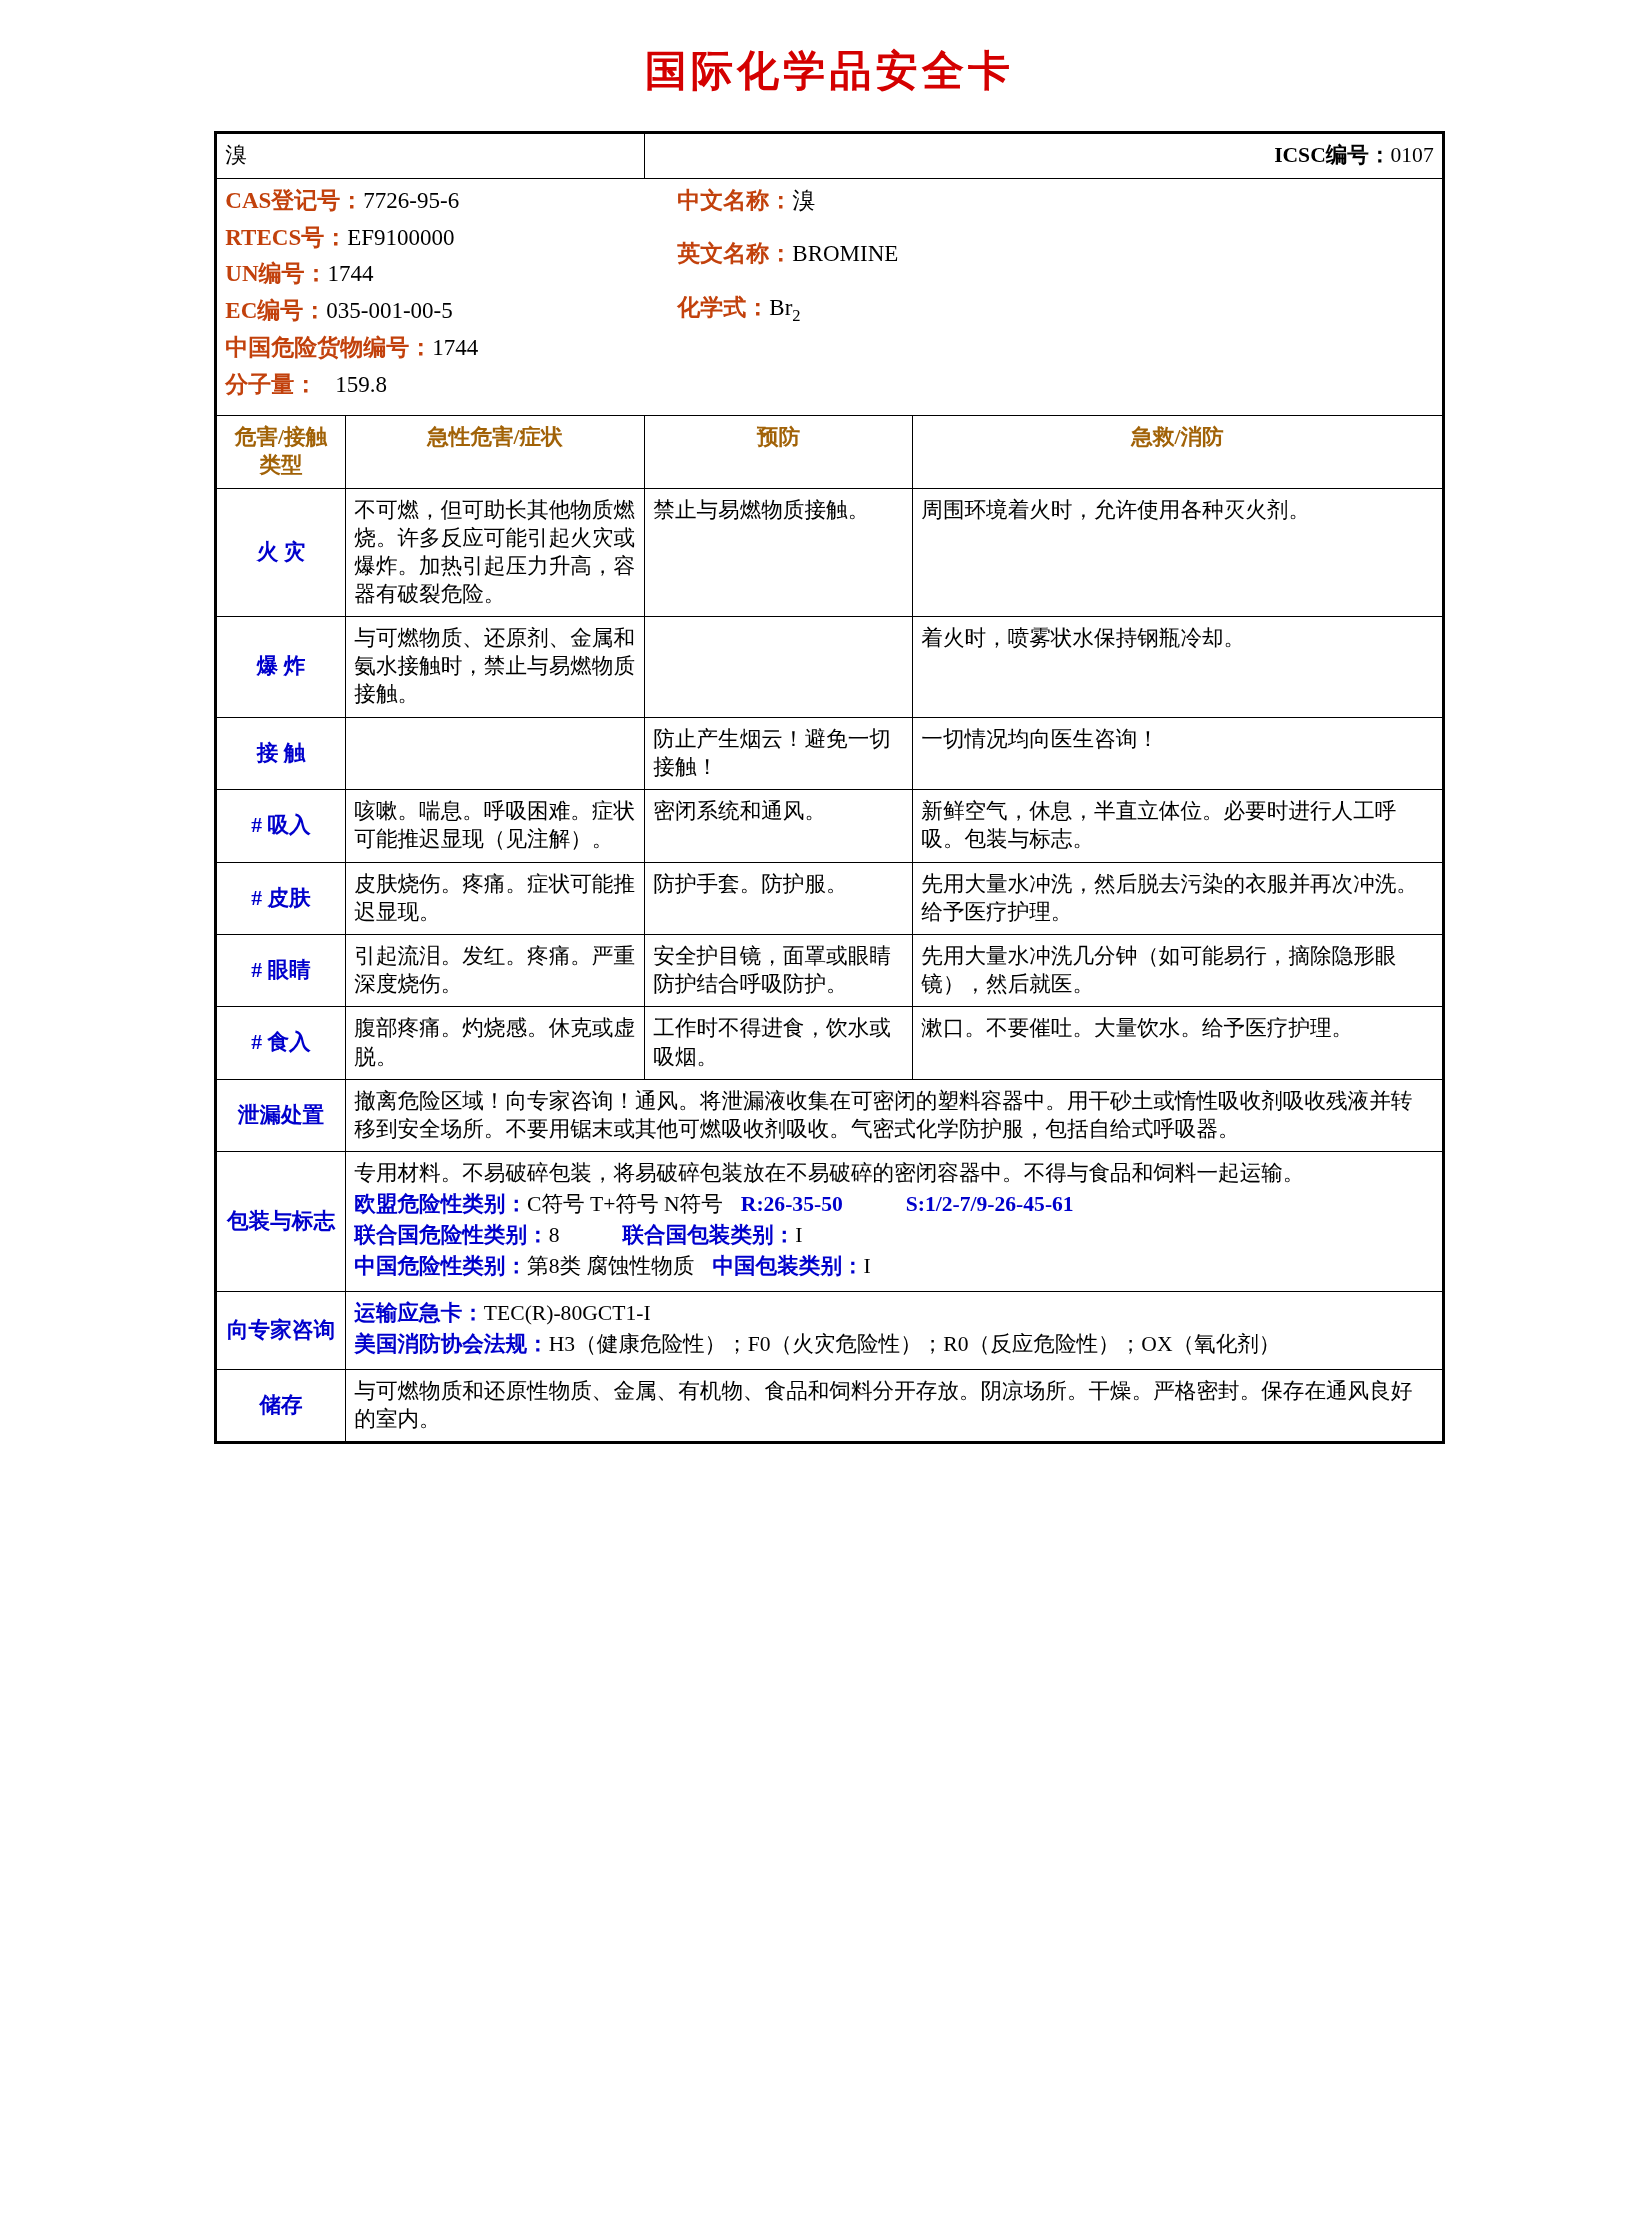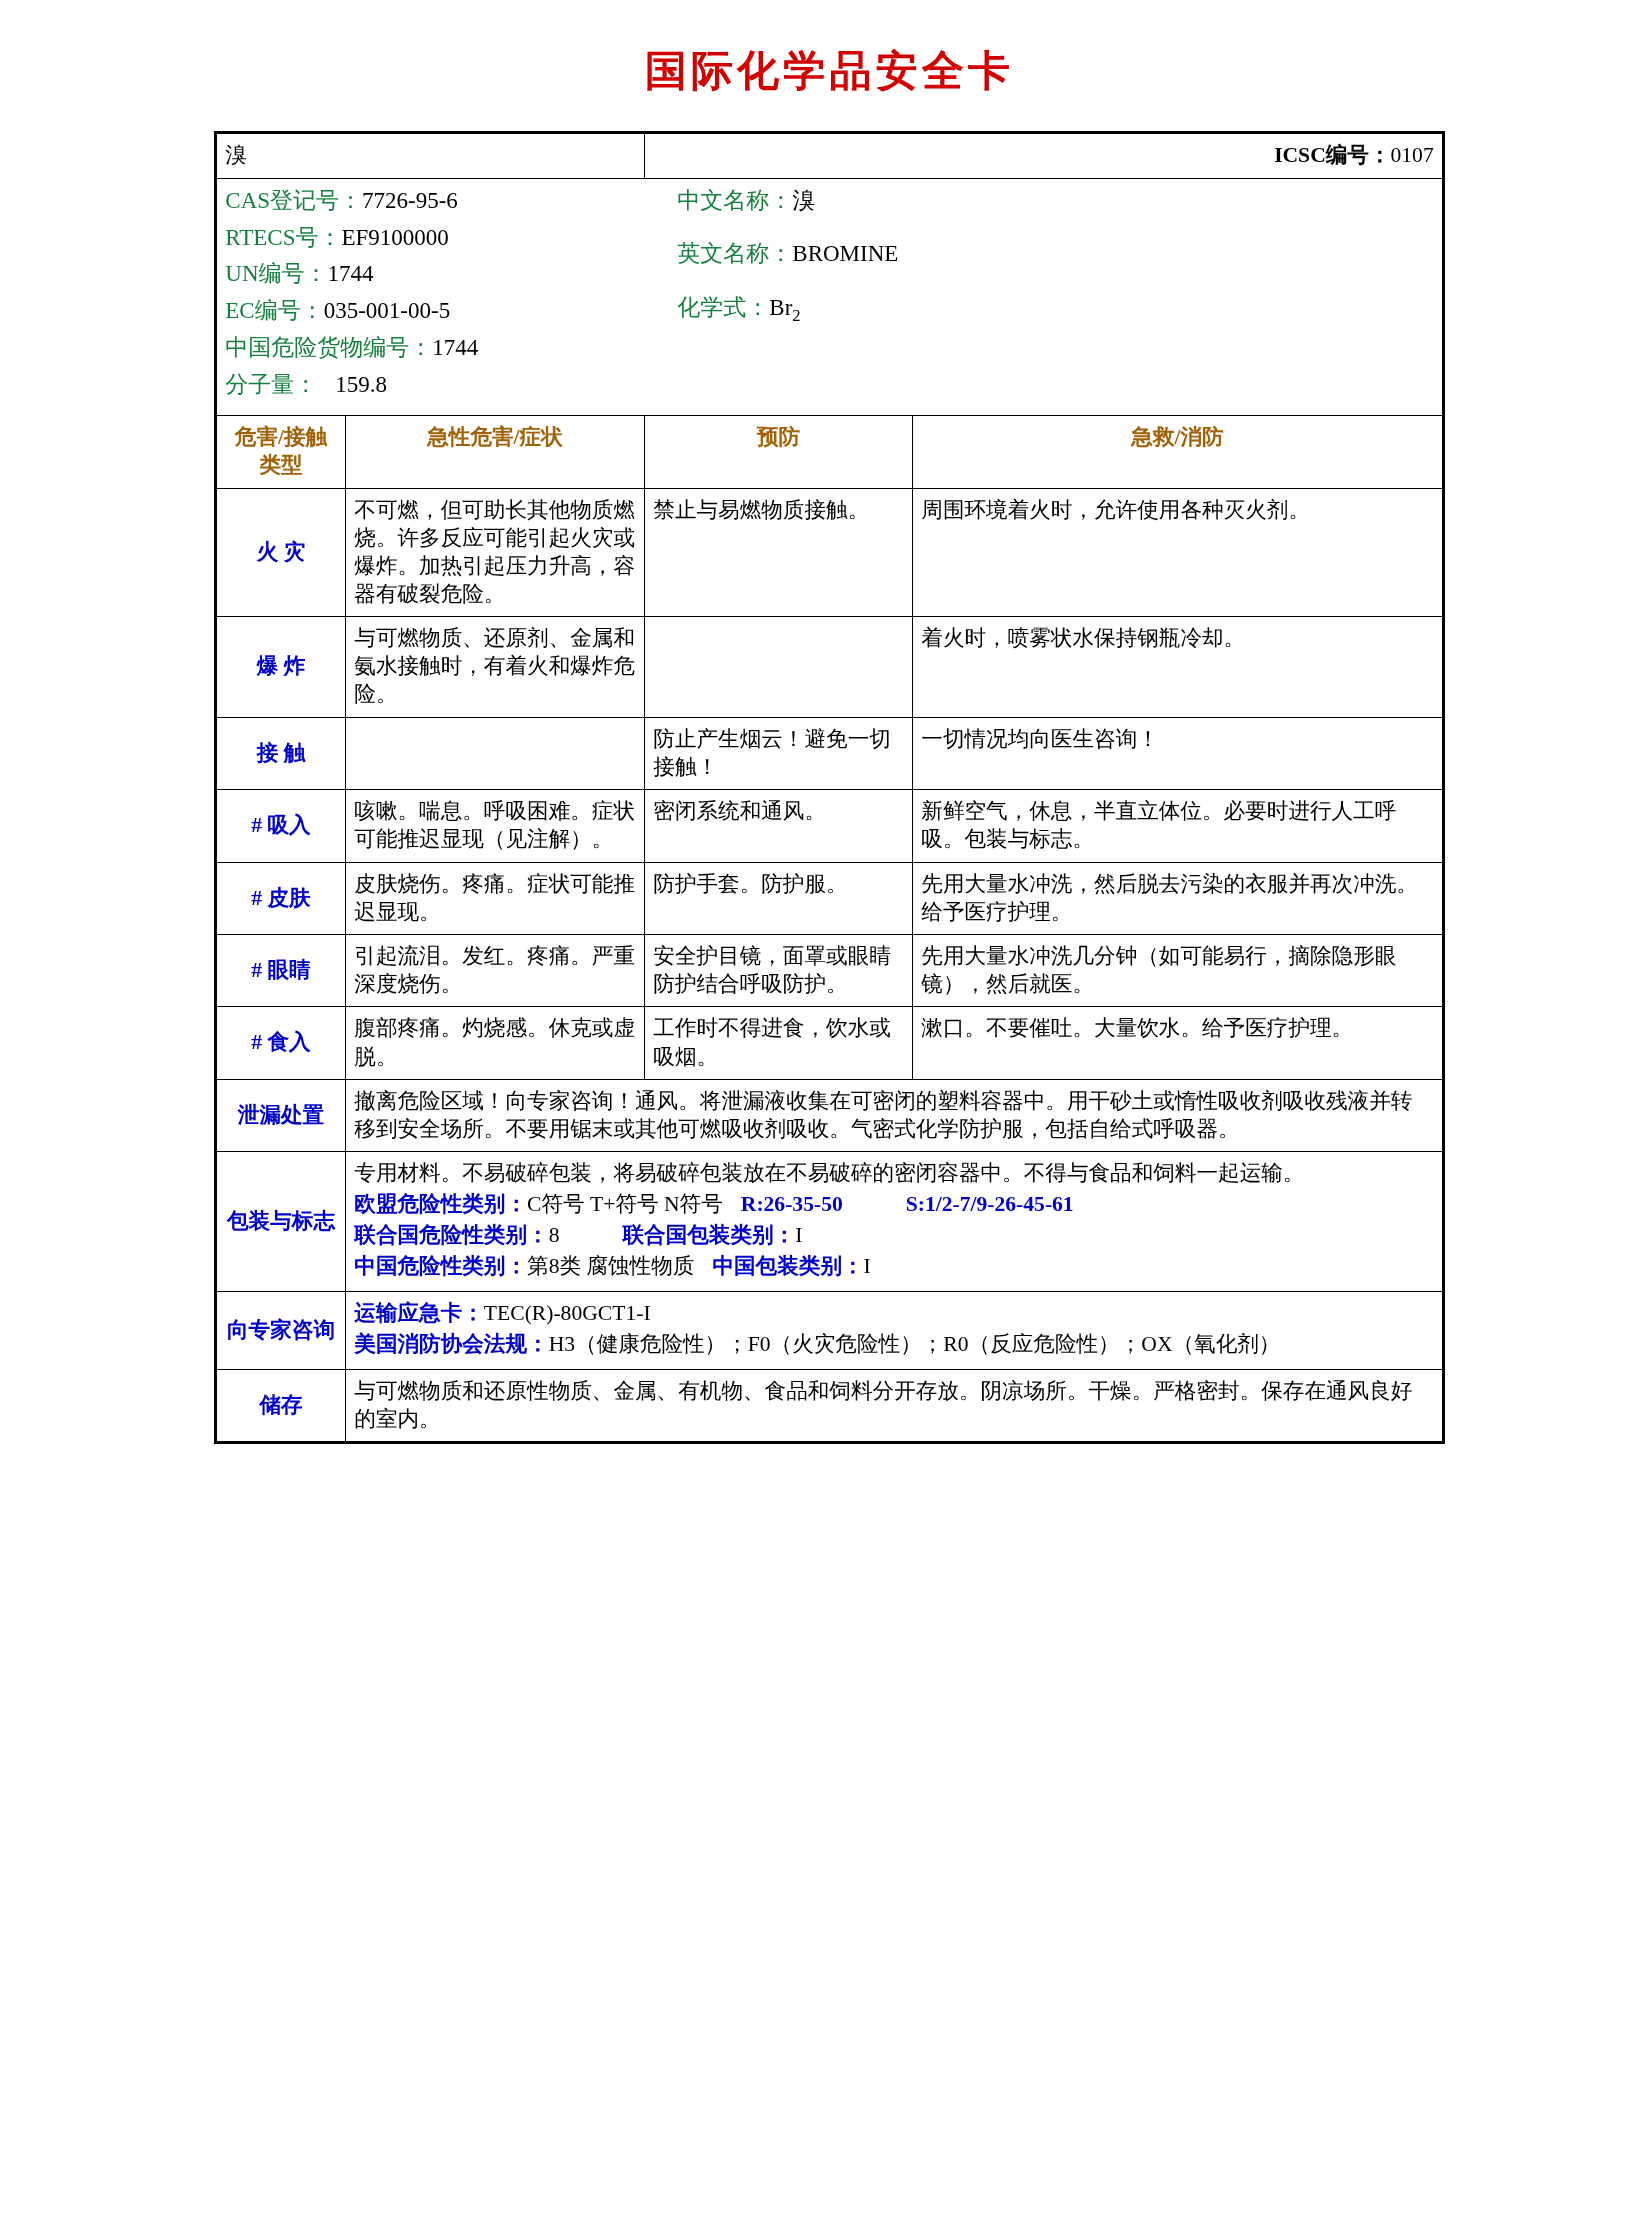--- a/index.html
+++ b/index.html
@@ -68,22 +68,22 @@
     flex-direction: row;
   }
   .ident-left { width: 445px; }
   .ident-right { flex: 1; padding-left: 7px; }
   .ident-row {
     margin-bottom: 7px;
     font-size: 23px;
     white-space: nowrap;
   }
   .blue-label {
-    color: #15803d;
-    font-weight: normal;
+    color: #c2410c;
+    font-weight: bold;
   }
   .ident-row .val { color: #000; }
   .ident-right .ident-row { margin-bottom: 23.6px; }
   .sub { font-size: 0.72em; vertical-align: sub; }
 
   
   .colhdr td {
     text-align: center;
     color: #a16207;
     font-weight: bold;
@@ -181,21 +181,21 @@
 
         <tr>
           <td class="rowlabel mid">火 灾</td>
           <td class="body-cell">不可燃，但可助长其他物质燃烧。许多反应可能引起火灾或爆炸。加热引起压力升高，容器有破裂危险。</td>
           <td class="body-cell">禁止与易燃物质接触。</td>
           <td class="body-cell">周围环境着火时，允许使用各种灭火剂。</td>
         </tr>
 
         <tr>
           <td class="rowlabel mid">爆 炸</td>
-          <td class="body-cell">与可燃物质、还原剂、金属和氨水接触时，有着火和爆炸危险。</td>
+          <td class="body-cell">与可燃物质、还原剂、金属和氨水接触时，禁止与易燃物质接触。</td>
           <td class="body-cell"></td>
           <td class="body-cell">着火时，喷雾状水保持钢瓶冷却。</td>
         </tr>
 
         <tr>
           <td class="rowlabel mid">接 触</td>
           <td class="body-cell"></td>
           <td class="body-cell">防止产生烟云！避免一切接触！</td>
           <td class="body-cell">一切情况均向医生咨询！</td>
         </tr>

